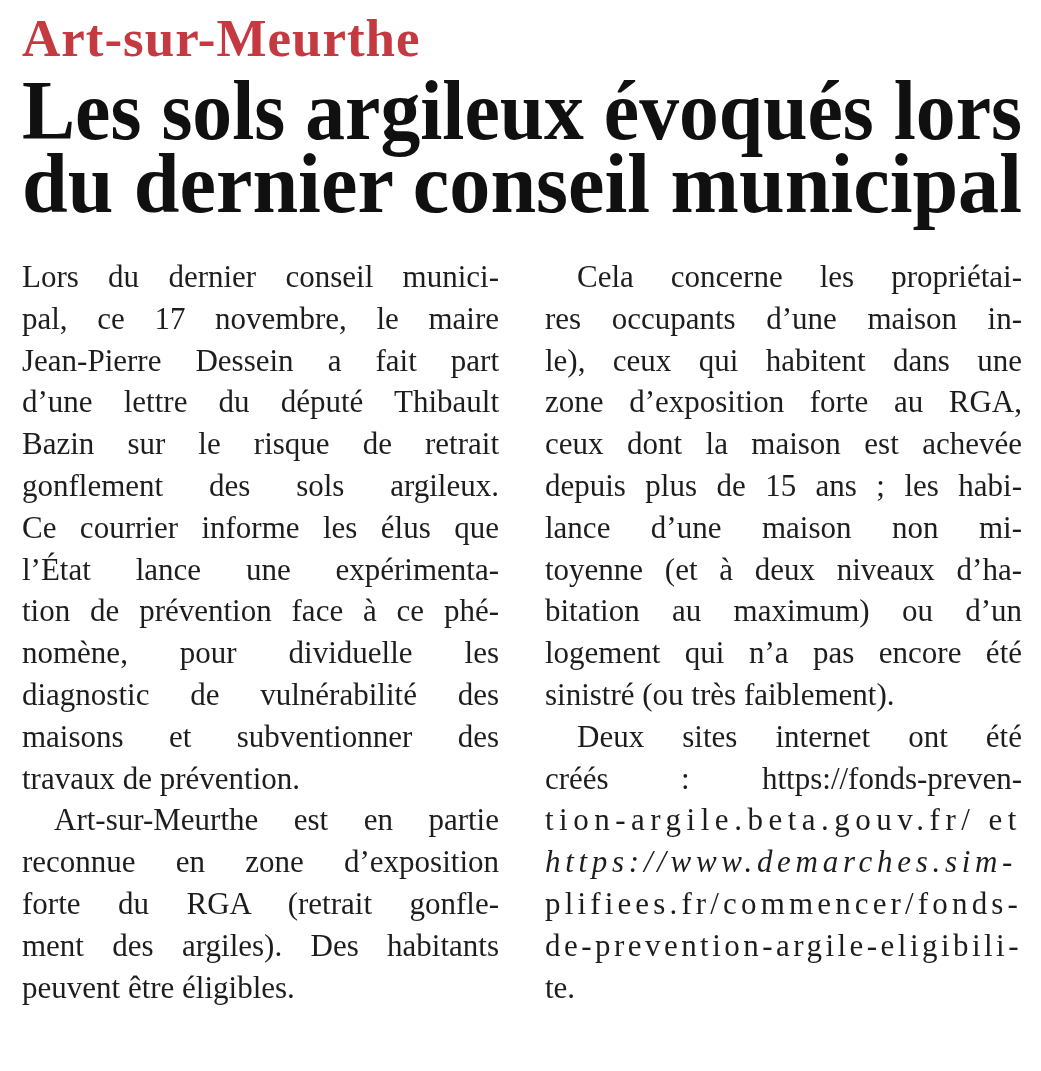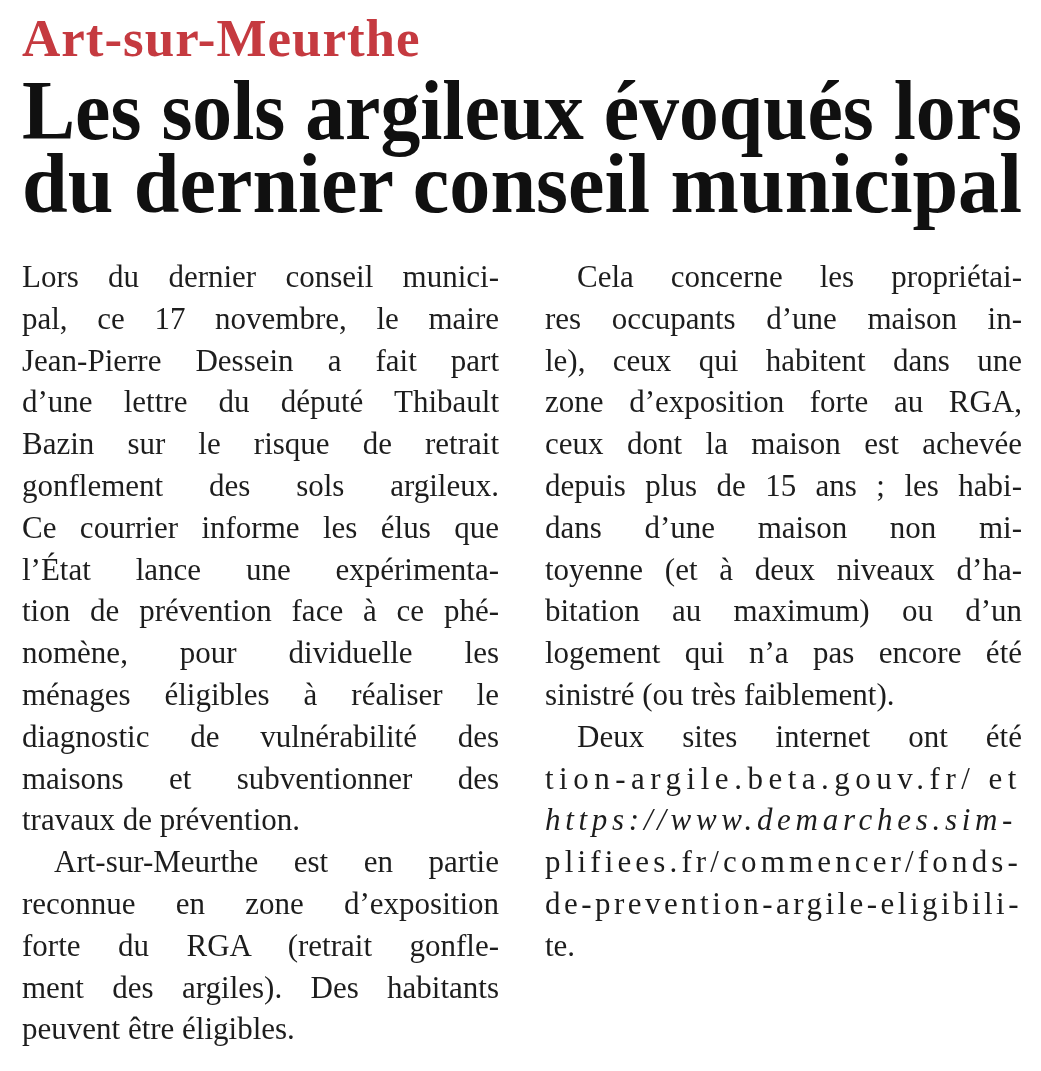--- a/index.html
+++ b/index.html
@@ -63,49 +63,49 @@
           <div class="bl">Lors du dernier conseil munici-</div>
           <div class="bl">pal, ce 17 novembre, le maire</div>
           <div class="bl">Jean-Pierre Dessein a fait part</div>
           <div class="bl">d’une lettre du député Thibault</div>
           <div class="bl">Bazin sur le risque de retrait</div>
           <div class="bl">gonflement des sols argileux.</div>
           <div class="bl">Ce courrier informe les élus que</div>
           <div class="bl">l’État lance une expérimenta-</div>
           <div class="bl">tion de prévention face à ce phé-</div>
           <div class="bl">nomène, pour dividuelle les</div>
-          <div class="bl">ménages éligibles à réaliser le</div>
           <div class="bl">diagnostic de vulnérabilité des</div>
           <div class="bl">maisons et subventionner des</div>
           <div class="bl last">travaux de prévention.</div>
         </div>
         <div class="para">
           <div class="bl ind">Art-sur-Meurthe est en partie</div>
           <div class="bl">reconnue en zone d’exposition</div>
           <div class="bl">forte du RGA (retrait gonfle-</div>
           <div class="bl">ment des argiles). Des habitants</div>
           <div class="bl last">peuvent être éligibles.</div>
         </div>
       </div>
     <div class="col">
         <div class="para">
           <div class="bl ind">Cela concerne les propriétai-</div>
           <div class="bl">res occupants d’une maison in-</div>
           <div class="bl">le), ceux qui habitent dans une</div>
           <div class="bl">zone d’exposition forte au RGA,</div>
           <div class="bl">ceux dont la maison est achevée</div>
           <div class="bl">depuis plus de 15 ans ; les habi-</div>
-          <div class="bl">dans d’une maison non mi-</div>
+          <div class="bl">lance d’une maison non mi-</div>
           <div class="bl">toyenne (et à deux niveaux d’ha-</div>
           <div class="bl">bitation au maximum) ou d’un</div>
           <div class="bl">logement qui n’a pas encore été</div>
           <div class="bl last">sinistré (ou très faiblement).</div>
         </div>
         <div class="para">
           <div class="bl ind">Deux sites internet ont été</div>
+          <div class="bl">créés : https://fonds-preven-</div>
           <div class="bl" style="letter-spacing: 5.5067px;">tion-argile.beta.gouv.fr/ et</div>
           <div class="bl" style="letter-spacing: 4.71394px; font-style: italic;">https://www.demarches.sim-</div>
           <div class="bl" style="letter-spacing: 4.15458px;">plifiees.fr/commencer/fonds-</div>
           <div class="bl" style="letter-spacing: 3.46522px;">de-prevention-argile-eligibili-</div>
           <div class="bl last">te.</div>
         </div>
       </div>
   </div>
 </div>
 

